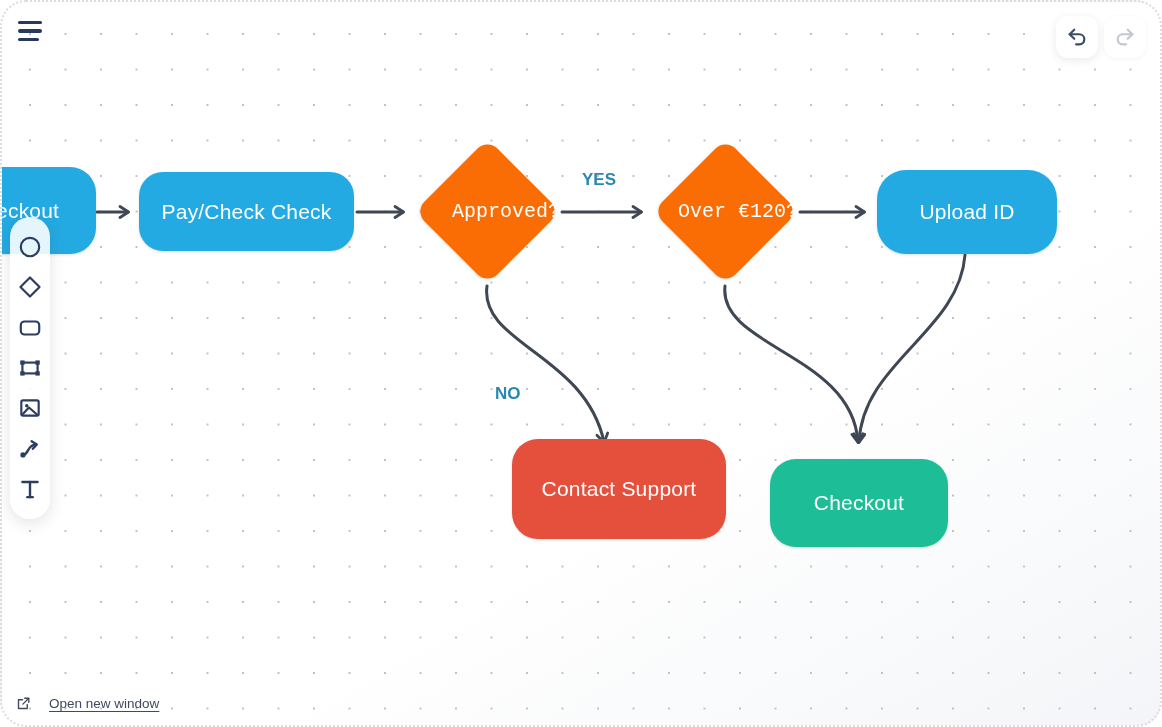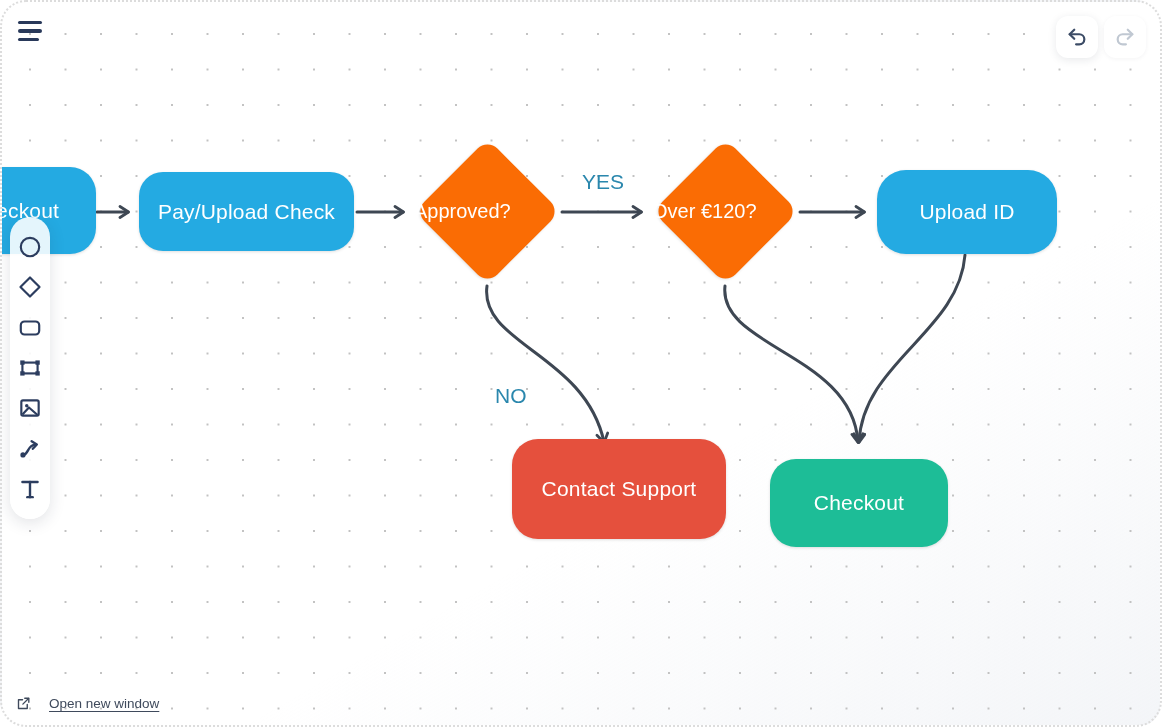--- a/index.html
+++ b/index.html
@@ -40,30 +40,30 @@
   .node { position:absolute; display:flex; align-items:center; justify-content:center;
     color:#fff; font-size:21px; letter-spacing:0.2px;
     box-shadow:0 1px 3px rgba(0,0,0,0.13); cursor:pointer; }
   .rect { border-radius:26px; }
   .n-checkout { left:-70px; top:165px; width:164px; height:87px; }
   .n-payfraud { left:137px; top:170px; width:215px; height:79px; border-radius:24px; }
   .n-uploadid { left:875px; top:168px; width:180px; height:84px;border-radius:29px; }
   .n-contact  { left:498px; top:437px; width:214px; height:100px;margin-left:12px; }
   .n-shipping { left:768px; top:457px; width:178px; height:88px; }
 
-  .diamond-wrap { position:absolute; width:146px; height:146px; display:flex; align-items:center; justify-content:flex-start; cursor:pointer; }
+  .diamond-wrap { position:absolute; width:146px; height:146px; display:flex; align-items:center; justify-content:flex-end; cursor:pointer;font-family:Liberation Mono, monospace; }
   .d-approved { left:412px; top:136px; }
   .d-over150  { left:650px; top:136px; }
   .diamond-shape { position:absolute; left:21.5px; top:21.5px; width:103px; height:103px;
     border-radius:14px; transform:rotate(45deg); box-shadow:0 1px 3px rgba(0,0,0,0.13); }
   .diamond-label { position:relative; color:#fff; font-size:20px; z-index:1; }
 
   
   .edges { position:absolute; left:0; top:0; width:1162px; height:727px; }
-  .edge-label { position:absolute; color:#2a87ad; font-size:21px; font-weight:400; }
+  .edge-label { position:absolute; color:#2a87ad; font-size:17px; font-weight:700; }
   .lbl-yes { left:580px; top:168px; }
   .lbl-no  { left:474px; top:382px;margin-left:19px; }
 
   
   .open-link { position:absolute; left:14px; top:694px; display:flex; align-items:center; gap:18px;
     color:#3f4a5c; font-size:13.5px; text-decoration:none; cursor:pointer; }
   .open-link .txt { text-decoration:underline; text-underline-offset:3px; }
 </style>
 </head>
 <body>
@@ -85,21 +85,21 @@
       <path d="M723 284 C716 345, 850 352, 856 440" marker-end="url(#chev)"></path>
       <path d="M963 253 C957 330, 861 360, 857 440" marker-end="url(#chev)"></path>
     </g>
   </svg>
 
   <div class="node rect n-checkout" style="background:#24aae2;">
     <span>Checkout</span>
   </div>
 
   <div class="node n-payfraud" style="background:#24aae2;">
-    <span>Pay/Upload Check</span>
+    <span>Pay/Check Check</span>
   </div>
 
   <div class="diamond-wrap d-approved">
     <div class="diamond-shape" style="background:#fa6c04;"></div>
     <span class="diamond-label">Approved?</span>
   </div>
 
   <div class="diamond-wrap d-over150">
     <div class="diamond-shape" style="background:#fa6c04;"></div>
     <span class="diamond-label">Over €120?</span>

